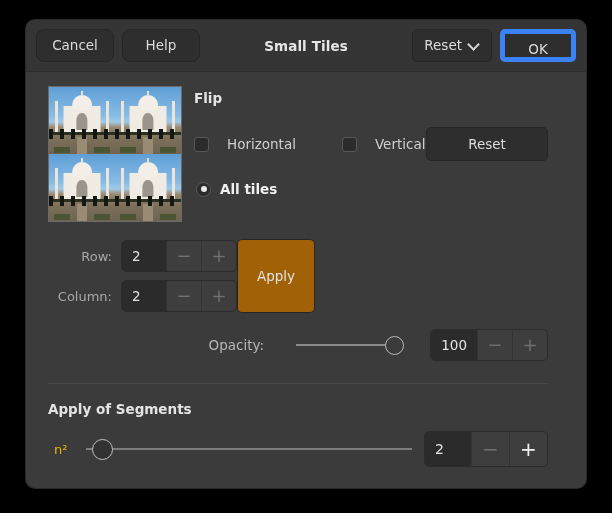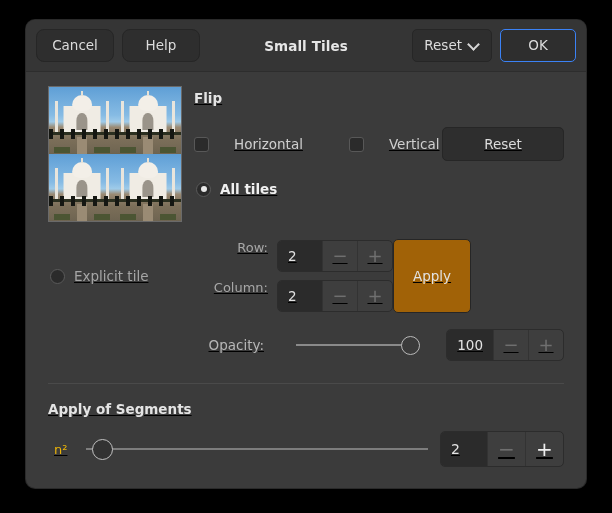--- a/index.html
+++ b/index.html
@@ -63,21 +63,21 @@
     font-family: "DejaVu Sans", "Liberation Sans", sans-serif;
     padding: 0 14px;
     height: 33px;
     line-height: 31px;
     cursor: pointer;
     white-space: nowrap;
     box-sizing: border-box;
   }
   .btn.wide { min-width: 78px; text-align: center; border-radius: 8px; }
   .btn.ok {
-    border: 1px solid #3b82f6;
+    border: 5px solid #3b82f6;
     min-width: 76px;
     text-align: center;
   }
   .btn.reset-menu {
     display: flex; align-items: center; gap: 7px;
     padding: 0 11px;
   }
   .chev {
     width: 11px; height: 11px;
     display: inline-block;
@@ -90,24 +90,23 @@
     left: 0; top: 1px;
     width: 7px; height: 7px;
     border-left: 2px solid #d6d6d6;
     border-bottom: 2px solid #d6d6d6;
     transform: rotate(-45deg);
   }
 
   
   #body {
     flex: 1;
-    padding: 14px 22px 0 22px;
+    padding: 14px 38px 0 22px;
     box-sizing: border-box;
     position: relative;
-    text-decoration: underline;
   }
 
   
   .top-row { display: flex; gap: 0px; }
 
   #thumb {
     width: 134px;
     height: 136px;
     flex: 0 0 134px;
     border: 1px solid #6a6a6a;
@@ -224,21 +223,21 @@
     color: #e4e4e4;
     margin: 4px 0 0 0;
   }
 
   .check-row {
     display: flex;
     align-items: center;
     margin-top: 21px;
     gap: 0;
   }
-  .checkitem { display: flex; align-items: center; gap: 25px; cursor: pointer; }
+  .checkitem { display: flex; align-items: center; gap: 18px; cursor: pointer; }
   .checkbox {
     width: 15px; height: 15px;
     background: #2b2b2b;
     border: 1px solid #585858;
     border-radius: 3px;
     box-sizing: border-box;
   }
   .checklabel { font-size: 13.5px; color: #cfcfcf; }
   .cb-gap-1 { width: 46px; }
 
@@ -277,21 +276,21 @@
 
   
   .explicit-block {
     display: flex;
     align-items: center;
     margin-top: 17px;
     margin-left: 2px;
   }
   .explicit-radio-wrap { width: 156px; }
   .spin-col { display: flex; flex-direction: column; gap: 8px; }
-  .labeled-spin { display: flex; align-items: flex-start; gap: 9px; justify-content: flex-end; }
+  .labeled-spin { display: flex; align-items: center; gap: 9px; justify-content: flex-end; }
   .small-label {
     font-size: 13px;
     color: #a8a8a8;
     width: 62px;
     text-align: right;
   }
 
   .spin {
     display: flex;
     align-items: stretch;
@@ -519,26 +518,20 @@
 
         <div class="radio-row" id="radio-all">
           <span class="radio on"></span>
           <span class="radiolabel active">All tiles</span>
         </div>
 
       </div>
     </div>
 
     <div class="explicit-block">
-      <div class="explicit-radio-wrap">
-        <div class="radio-row">
-          <span class="radio"></span>
-          <span class="radiolabel">Explicit tile</span>
-        </div>
-      </div>
 
       <div class="spin-col">
         <div class="labeled-spin">
           <span class="small-label">Row:</span>
           <div class="spin">
             <span class="entry">2</span>
             <span class="sbtn dim">−</span>
             <span class="sbtn dim">+</span>
           </div>
         </div>

